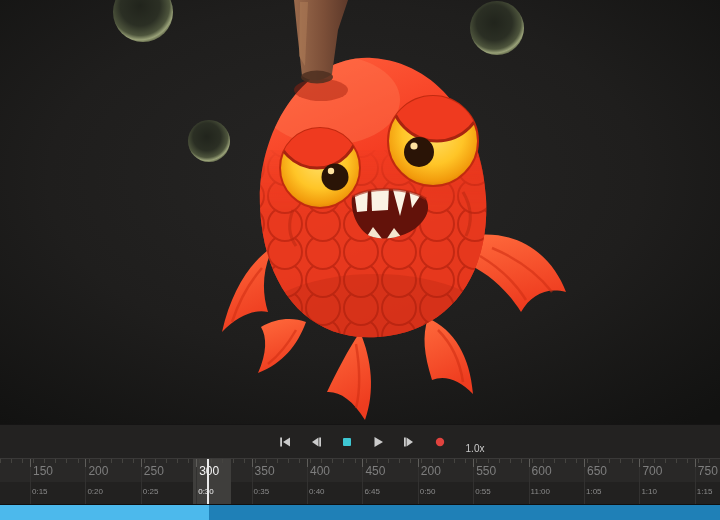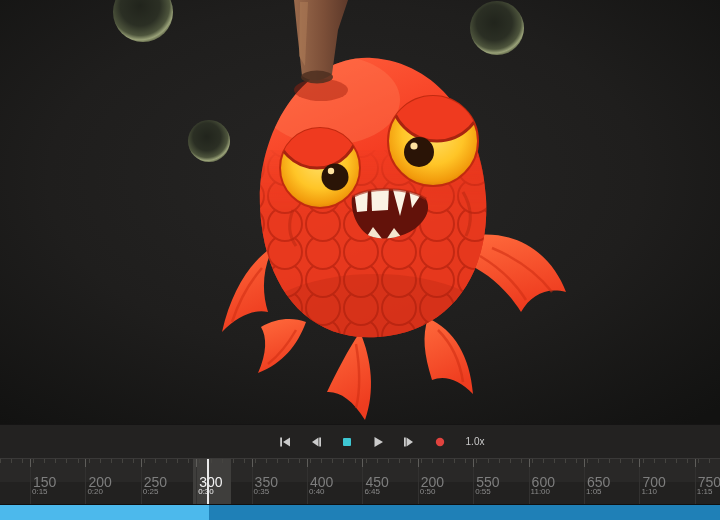--- a/index.html
+++ b/index.html
@@ -7,38 +7,38 @@
     font-family:"Liberation Sans",sans-serif}
   .app{width:720px;height:520px;display:flex;flex-direction:column}
 
   
   .canvas{position:relative;width:720px;height:424px;background:#1e1d1c;overflow:hidden}
   .canvas svg{display:block}
 
   
   .transport{height:34px;background:#232221;border-top:1px solid #151414;
     display:flex;align-items:center;justify-content:center}
-  .transport-inner{display:flex;align-items:center;gap:5px;transform:translateX(18px)}
+  .transport-inner{display:flex;align-items:flex-end;gap:5px;transform:translateX(18px)}
   .tbtn{width:26px;height:24px;background:transparent;border:none;display:flex;
     align-items:center;justify-content:center;cursor:pointer;padding:0}
   .tbtn svg{display:block}
   .ticon{fill:#cbcbcb}
   .speed{color:#c9c9c9;font-size:10px;margin-left:8px;cursor:pointer}
 
   
   .ruler{position:relative;height:46px;background:#292827;border-top:1px solid #3a3938;overflow:hidden}
   .ruler::before{content:"";position:absolute;top:0;left:0;right:0;height:4px;z-index:3;
     background:repeating-linear-gradient(90deg,#454440 0 1px,transparent 1px 11.08px)}
   .timerow-bg{position:absolute;left:0;right:0;top:23px;bottom:0;background:#222120;z-index:1}
   .highlight{position:absolute;top:0;height:100%;background:#3f3e3c;z-index:2}
   #ticks{position:absolute;inset:0;z-index:4}
   .tick{position:absolute;top:0;height:100%}
   .tick .sep{position:absolute;left:0;top:0;width:1px;height:100%;background:#323130}
   .tick .tline{position:absolute;left:0;top:0;width:1px;height:8px;background:#5e5d5a}
-  .tick .frame{position:absolute;left:3px;top:15px;font-size:14px;color:#7e7e7e;white-space:nowrap}
+  .tick .frame{position:absolute;left:3px;top:5px;font-size:12px;color:#7e7e7e;white-space:nowrap}
   .tick .time{position:absolute;left:2px;top:28px;font-size:8px;color:#8a8a8a;white-space:nowrap}
   .tick.current .frame,.tick.current .time{color:#f2f2f2;font-weight:normal}
   .playhead{position:absolute;top:0;width:2px;height:100%;z-index:6;
     background:var(--playhead-color,#eaeaea);cursor:ew-resize}
 
   
   .progress{position:relative;height:16px;background:var(--track-color,#1f80b7);
     border-top:1px solid #101010;cursor:pointer}
   .played{position:absolute;left:0;top:0;height:100%;background:var(--played-color,#4cb9ec)}
 </style>

